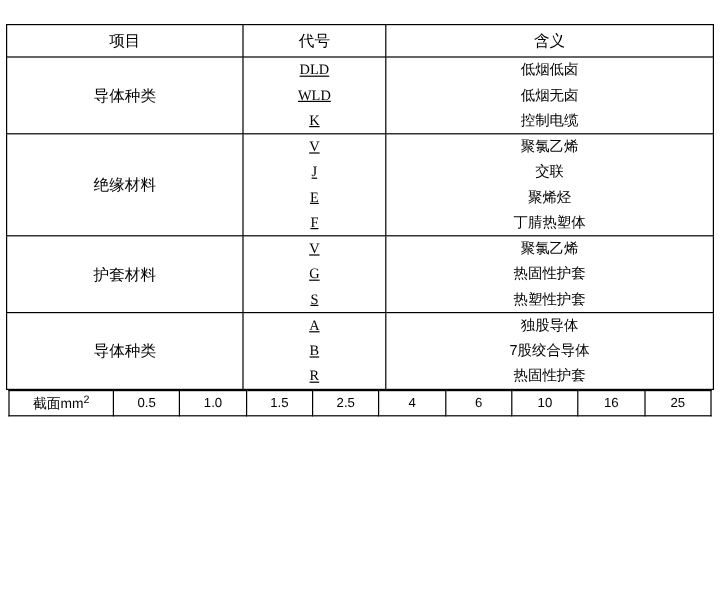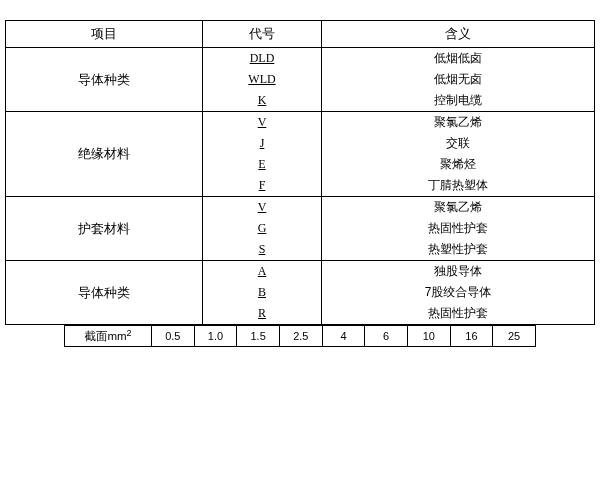--- a/index.html
+++ b/index.html
@@ -78,21 +78,21 @@
     vertical-align: 0.4em;
   }
 
   .section-title {
     margin: 14px 0 4px 4px;
     font-size: 12px;
     font-weight: bold;
   }
   table.range {
     border-collapse: collapse;
-    width: 472px;
+    width: 586px;
     margin: 0 auto;
     table-layout: fixed;
   }
   table.range td {
     border: 1px solid #000000;
     height: 20px;
     text-align: center;
     vertical-align: middle;
     font-size: 11px;
     padding: 0;

